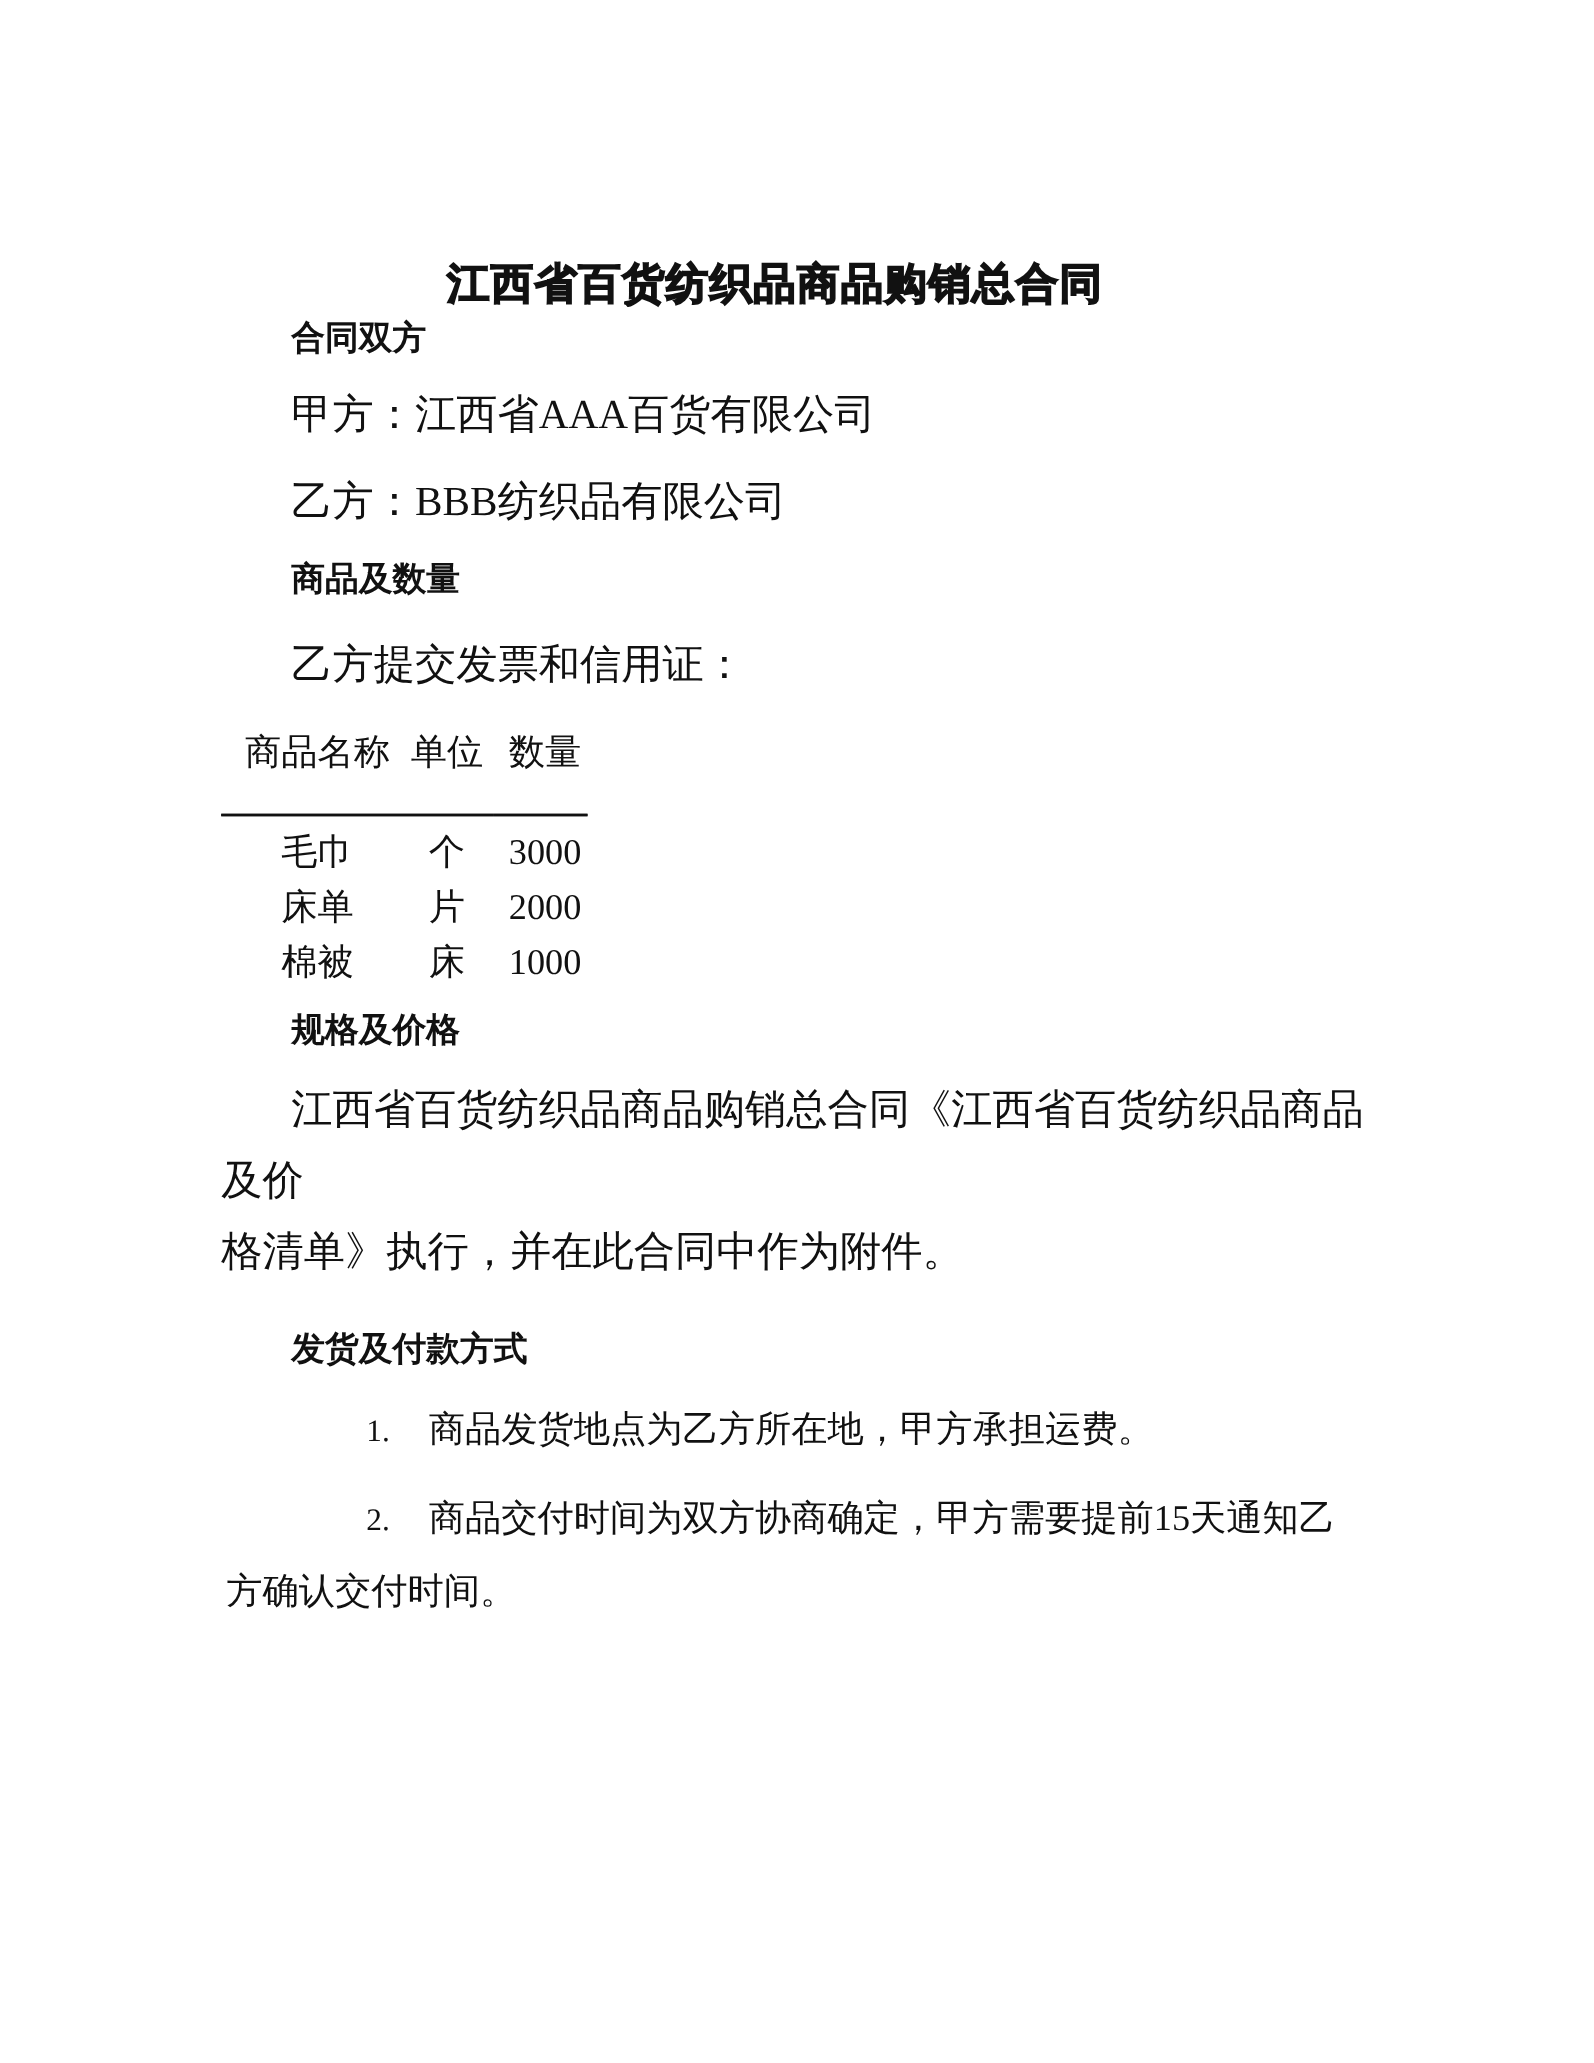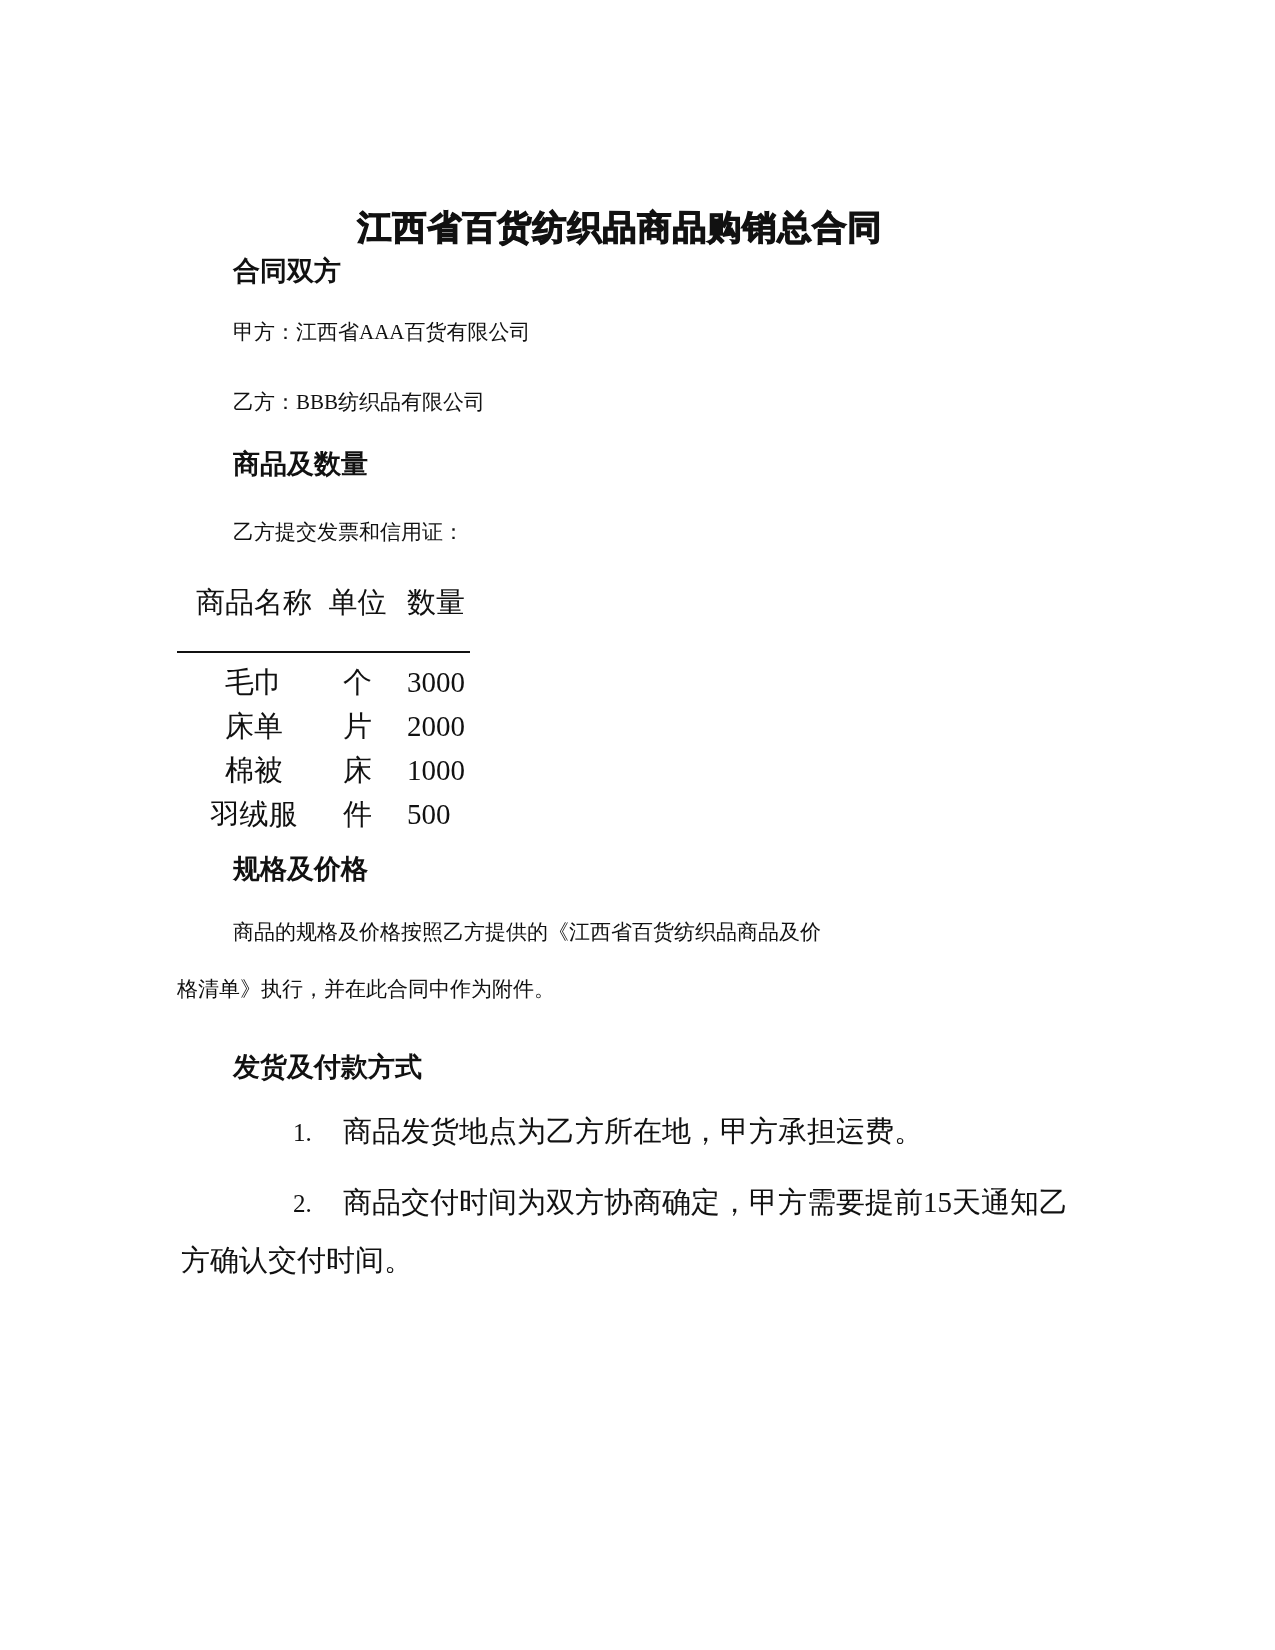--- a/index.html
+++ b/index.html
@@ -30,21 +30,21 @@
   .heading {
     margin: 0;
     font-family: "DejaVu Sans", "Liberation Sans", sans-serif;
     font-size: 27px;
     line-height: 44px;
     font-weight: bold;
     text-indent: 56px;
   }
   .para {
     margin: 0;
-    font-size: 21px;
+    font-size: 33px;
     line-height: 57px;
     text-indent: 56px;
     white-space: pre-line;
     margin-right: -60px;
   }
   .item {
     margin: 0 -60px 0 4px;
     font-size: 29px;
     line-height: 57px;
     text-indent: 56px;
@@ -125,30 +125,25 @@
       <tr>
         <td class="c1">床单</td>
         <td class="c2">片</td>
         <td class="c3">2000</td>
       </tr>
       <tr>
         <td class="c1">棉被</td>
         <td class="c2">床</td>
         <td class="c3">1000</td>
       </tr>
-      <tr>
-        <td class="c1">羽绒服</td>
-        <td class="c2">件</td>
-        <td class="c3">500</td>
-      </tr>
     </tbody>
   </table>
 
   <h2 class="heading mt11">规格及价格</h2>
-  <p class="para mt13">商品的规格及价格按照乙方提供的《江西省百货纺织品商品及价
+  <p class="para mt13">江西省百货纺织品商品购销总合同《江西省百货纺织品商品及价
 格清单》执行，并在此合同中作为附件。</p>
 
   <h2 class="heading mt22">发货及付款方式</h2>
 
   <p class="item mt14"><span class="num">1.</span><span class="txt">商品发货地点为乙方所在地，甲方承担运费。</span></p>
 
   <p class="item mt13"><span class="num">2.</span><span class="txt">商品交付时间为双方协商确定，甲方需要提前15天通知乙
 方确认交付时间。</span></p>
 
 

